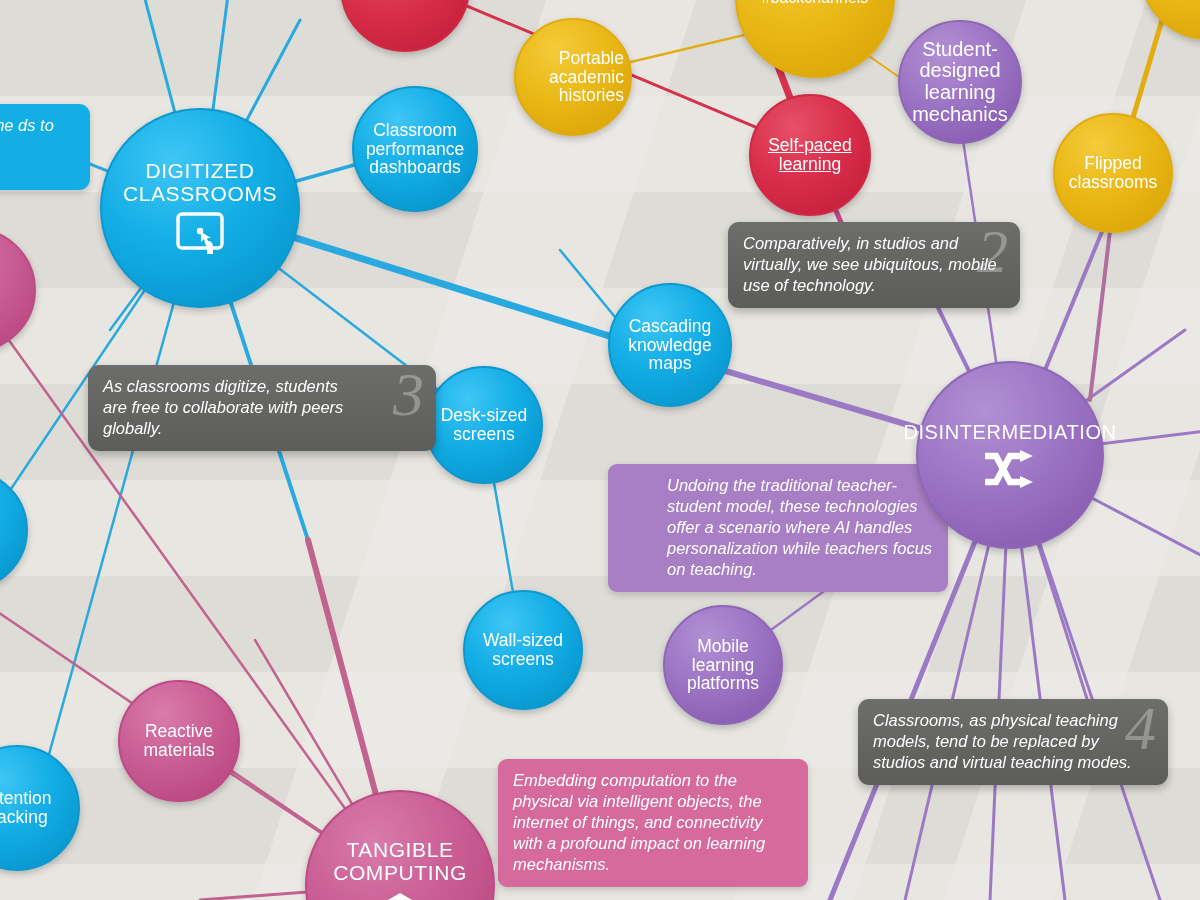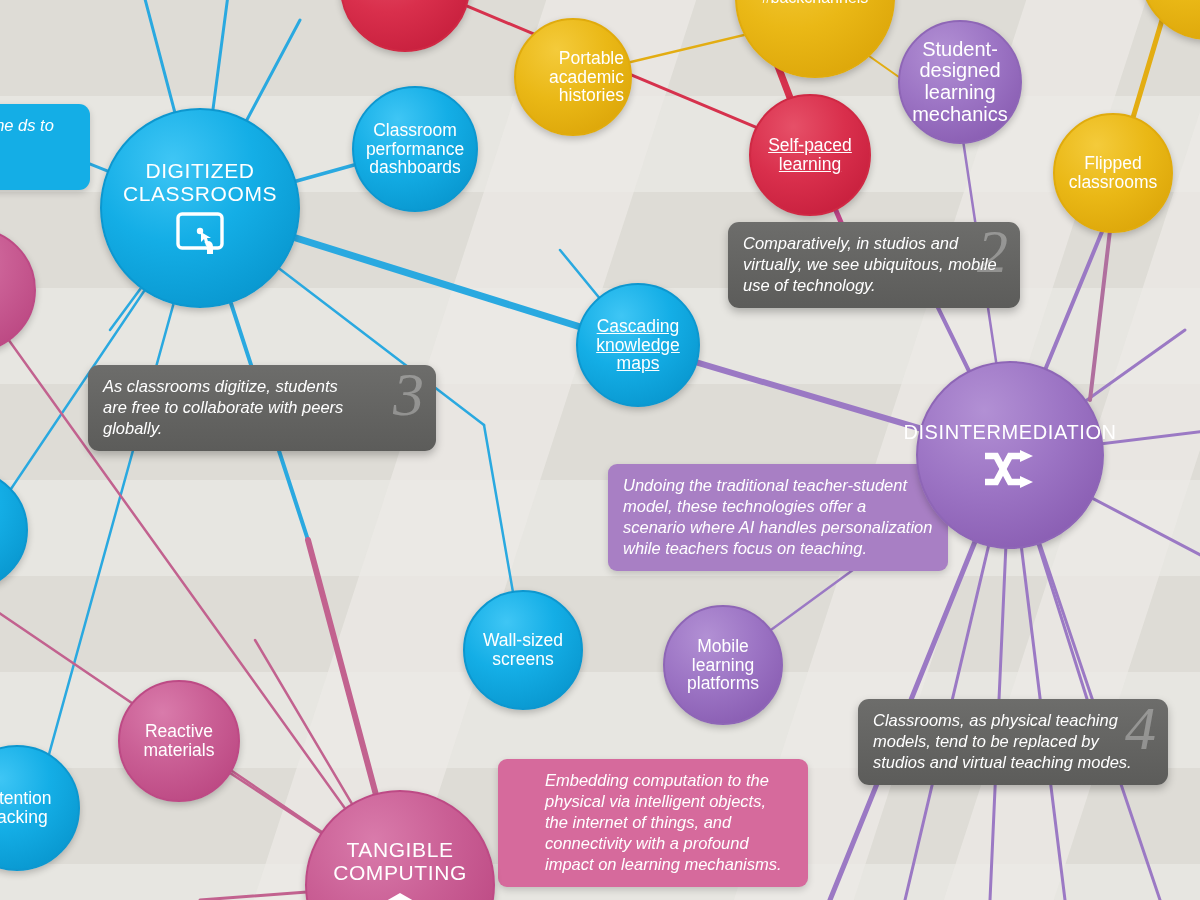--- a/index.html
+++ b/index.html
@@ -149,25 +149,25 @@
     <span class="ctext">As classrooms digitize, students are free to collaborate with peers globally.</span>
     <span class="num">3</span>
   </div>
 
   <div class="callout grey" style="left:858px; top:699px; width:310px;">
     <span class="ctext">Classrooms, as physical teaching models, tend to be replaced by studios and virtual teaching modes.</span>
     <span class="num">4</span>
   </div>
 
   <div class="callout purple" style="left:608px; top:464px; width:340px; border-radius:9px;">
-    <span class="ctext" style="max-width:330px;">Undoing the traditional teacher-student model, these technologies offer a scenario where AI handles personalization while teachers focus on teaching.</span>
+    <span class="ctext" style="max-width:330px;margin-left:44px;">Undoing the traditional teacher-student model, these technologies offer a scenario where AI handles personalization while teachers focus on teaching.</span>
   </div>
 
   <div class="callout pink" style="left:498px; top:759px; width:310px; border-radius:9px;">
-    <span class="ctext" style="max-width:300px;margin-left:32px;">Embedding computation to the physical via intelligent objects, the internet of things, and connectivity with a profound impact on learning mechanisms.</span>
+    <span class="ctext" style="max-width:300px;">Embedding computation to the physical via intelligent objects, the internet of things, and connectivity with a profound impact on learning mechanisms.</span>
   </div>
 
   <div class="node small c-red" style="left:340px; top:-78px; width:130px; height:130px;">
     
   </div>
 
   <div class="node small c-yellow" style="left:735px; top:-82px; width:160px; height:160px;">
     <span class="lbl" style="font-size:16px;">#backchannels</span>
   </div>
 
@@ -188,24 +188,27 @@
   </div>
 
   <div class="node small c-purple" style="left:898px; top:20px; width:124px; height:124px;">
     <span class="lbl" style="font-size:20px;">Student-designed learning mechanics</span>
   </div>
 
   <div class="node small c-yellow" style="left:1053px; top:113px; width:120px; height:120px;">
     <span class="lbl">Flipped classrooms</span>
   </div>
 
-  <div class="node small c-blue" style="left:576px; top:283px; width:124px; height:124px;text-decoration:underline;">
+  <div class="node small c-blue" style="left:608px; top:283px; width:124px; height:124px;">
     <span class="lbl">Cascading knowledge maps</span>
   </div>
 
+  <div class="node small c-blue" style="left:425px; top:366px; width:118px; height:118px;">
+    <span class="lbl">Desk-sized screens</span>
+  </div>
 
 
   <div class="node small c-blue" style="left:463px; top:590px; width:120px; height:120px;">
     <span class="lbl">Wall-sized screens</span>
   </div>
 
   <div class="node small c-purple" style="left:663px; top:605px; width:120px; height:120px;">
     <span class="lbl">Mobile learning platforms</span>
   </div>
 

